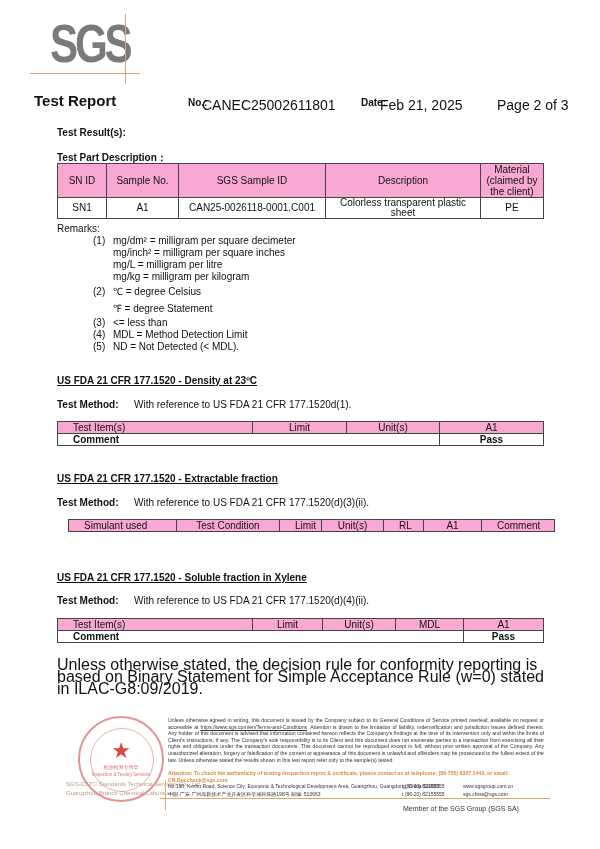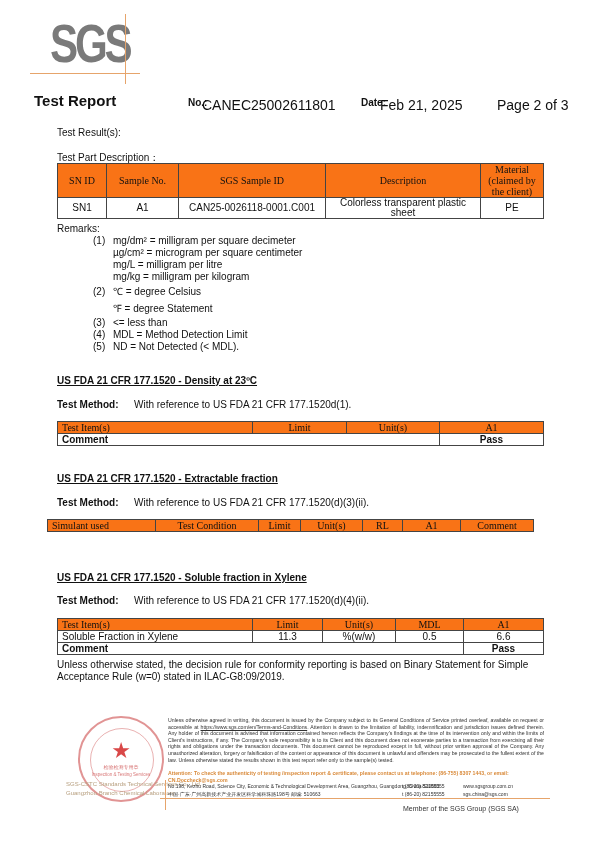--- a/index.html
+++ b/index.html
@@ -12,44 +12,44 @@
                font-weight: bold; font-size: 54px; letter-spacing: -4px; color: #7a7a7a;
                transform: scaleX(0.78); transform-origin: left top; line-height: 1; }
   .logo-hline { position: absolute; left: 0; top: 63px; width: 110px; height: 1px; background: #e6a46b; }
   .logo-vline { position: absolute; left: 95px; top: 4px; width: 1px; height: 70px; background: #e6a46b; }
 
   
   .hdr-title { left: 34px; top: 92px; font-size: 15px; font-weight: bold; }
   .hdr-lbl { font-size: 10px; font-weight: bold; top: 97px; padding-left: 16px; }
   .hdr-val { font-size: 14px; top: 97px; }
 
-  .bold11 { font-size: 10px; font-weight: normal; }
+  .bold11 { font-size: 10px; font-weight: bold; }
 
   table.grid { position: absolute; border-collapse: collapse; font-size: 10px; table-layout: fixed; }
-  table.grid td { border: 1px solid #444; padding: 0 4px; line-height: 11px; height: 11px; }
-  table.grid tr.head td { background: #f97316; font-family: Liberation Serif, serif; }
+  table.grid td { border: 1px solid #444; padding: 0 15px; line-height: 11px; height: 11px; }
+  table.grid tr.head td { background: #f9a8d4; }
   .c { text-align: center; }
   .l { text-align: left; }
   .b { font-weight: bold; }
 
   table.desc td { text-align: center; padding: 0 4px; }
   table.desc tr.head td { height: 33px; line-height: 11px; }
   table.desc tr.row td { height: 20px; line-height: 10px; }
 
   .remarks { left: 57px; top: 223px; font-size: 10px; line-height: 12px; }
   .rem-list { position: absolute; left: 93px; top: 235px; font-size: 10px; }
   .rem-item { display: flex; }
   .rem-num { width: 20px; flex: none; }
   .rem-lines div { line-height: 12px; }
 
   .sec-title { left: 57px; font-size: 10px; font-weight: bold; text-decoration: underline; }
   .method-lbl { left: 57px; font-size: 10px; font-weight: bold; }
   .method-val { left: 134px; font-size: 10px; }
 
-  .decision { left: 57px; top: 659px; width: 490px; font-size: 10px; line-height: 12px; }
+  .decision { left: 57px; top: 659px; width: 490px; font-size: 16px; line-height: 12px; }
 
   
   .stamp { left: 78px; top: 716px; width: 86px; height: 86px; border-radius: 50%;
            border: 2px solid rgba(200,60,60,0.55); box-sizing: border-box; }
   .stamp-inner { position: absolute; left: 10px; top: 10px; width: 62px; height: 62px;
                  border-radius: 50%; border: 1px solid rgba(200,60,60,0.4); }
   .stamp-star { position: absolute; left: 0; width: 100%; top: 22px; text-align: center;
                 color: rgba(210,40,40,0.85); font-size: 22px; line-height: 22px; }
   .stamp-cn { position: absolute; left: 0; width: 100%; top: 46px; text-align: center;
               color: rgba(200,60,60,0.7); font-size: 5px; }
@@ -112,21 +112,21 @@
   </tr>
 </tbody>
   </table>
 
 <div class="abs remarks">Remarks:</div>
 <div class="rem-list">
   <div class="rem-item">
     <span class="rem-num">(1)</span>
     <div class="rem-lines">
       <div>mg/dm² = milligram per square decimeter</div>
-      <div>µg/cm² = microgram per square centimeter</div>
+      <div>mg/inch² = milligram per square inches</div>
       <div>mg/L = milligram per litre</div>
       <div>mg/kg = milligram per kilogram</div>
     </div>
   </div>
   <div class="rem-item" style="margin-top:3px;">
     <span class="rem-num">(2)</span>
     <div class="rem-lines">
         <div>℃ = degree Celsius</div>
       </div>
   </div>
@@ -176,21 +176,21 @@
   <tr>
     <td class="l b" colspan="3">Comment</td>
     <td class="c b">Pass</td>
   </tr>
 </tbody>
   </table>
 
 <div class="abs sec-title" style="top:473px;">US FDA 21 CFR 177.1520 - Extractable fraction</div>
 <div class="abs method-lbl" style="top:497px;">Test Method:</div>
 <div class="abs method-val" style="top:497px;">With reference to US FDA 21 CFR 177.1520(d)(3)(ii).</div>
-<table class="grid" style="left:47px; top:519px; width:486px;">
+<table class="grid" style="left:68px; top:519px; width:486px;">
   <colgroup>
       <col style="width:108px">
       <col style="width:103px">
       <col style="width:42px">
       <col style="width:62px">
       <col style="width:40px">
       <col style="width:58px">
       <col style="width:73px">
     </colgroup>
   <tbody>
@@ -217,27 +217,20 @@
       <col style="width:68px">
       <col style="width:80px">
     </colgroup>
   <tbody>
       <tr class="head">
     <td class="l">Test Item(s)</td>
     <td class="c">Limit</td>
     <td class="c">Unit(s)</td>
     <td class="c">MDL</td>
     <td class="c">A1</td>
-  </tr>
-  <tr>
-    <td class="l">Soluble Fraction in Xylene</td>
-    <td class="c">11.3</td>
-    <td class="c">%(w/w)</td>
-    <td class="c">0.5</td>
-    <td class="c">6.6</td>
   </tr>
   <tr>
     <td class="l b" colspan="4">Comment</td>
     <td class="c b">Pass</td>
   </tr>
 </tbody>
   </table>
 
 <div class="abs decision">Unless otherwise stated, the decision rule for conformity reporting is based on Binary Statement for Simple Acceptance Rule (w=0) stated in ILAC-G8:09/2019.</div>
 

